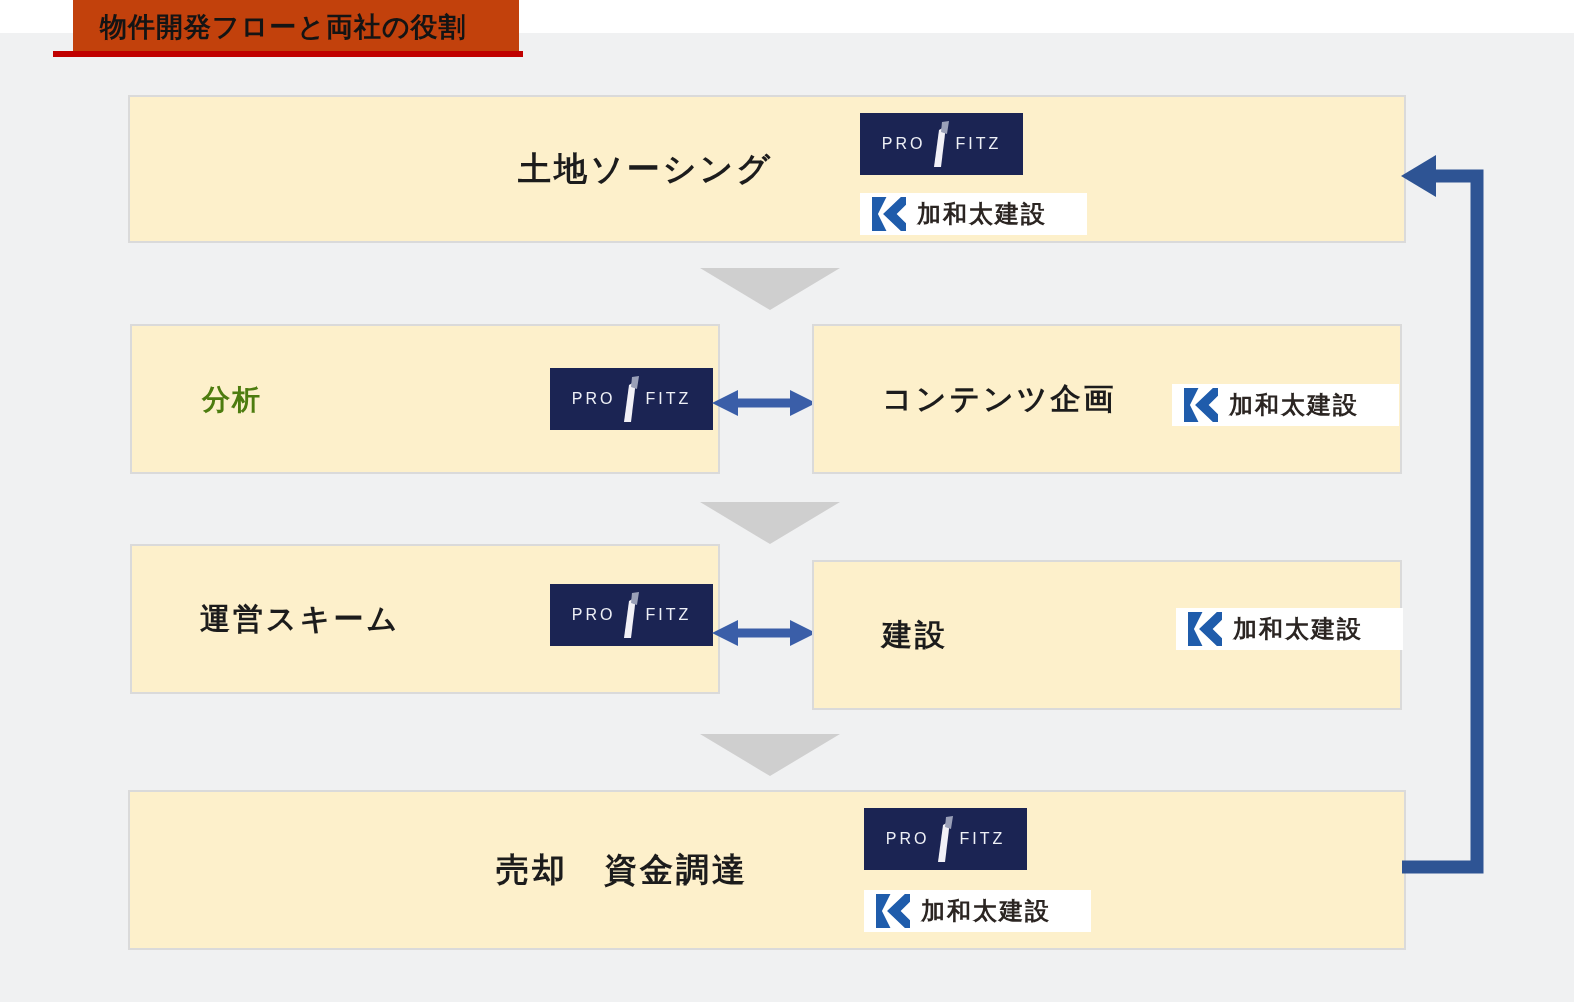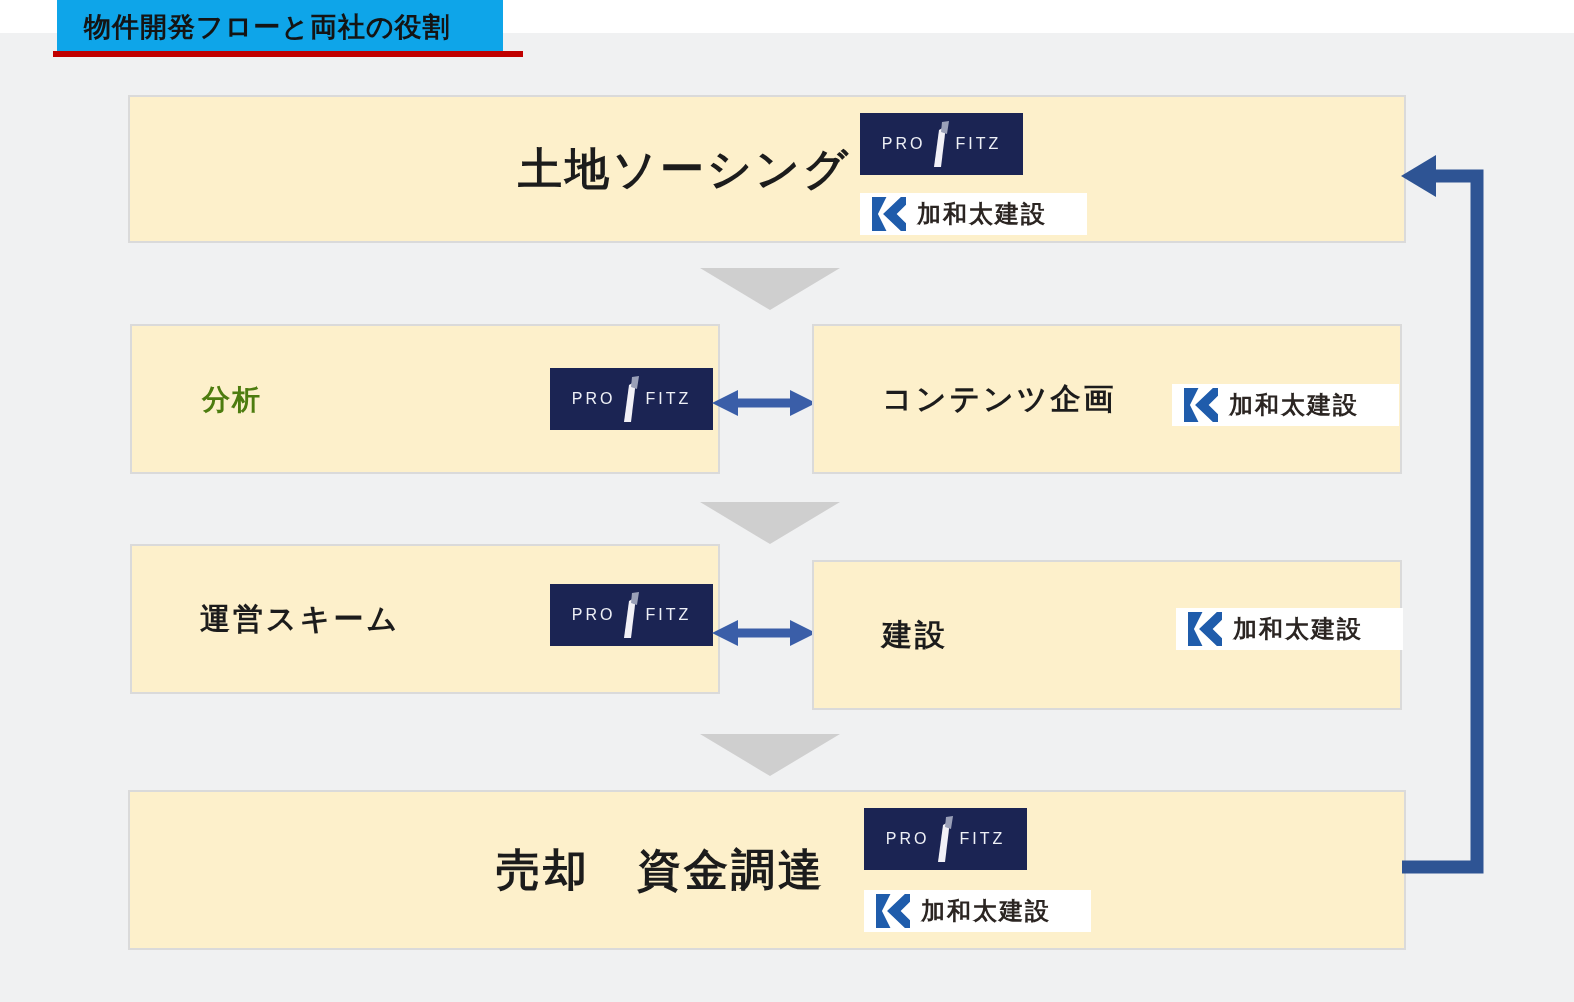--- a/index.html
+++ b/index.html
@@ -1,40 +1,40 @@
 <!DOCTYPE html>
 <html><head>
 <meta charset="utf-8">
 <style>
   html,body{margin:0;padding:0;}
   body{
     width:1574px;height:1002px;position:relative;background:#ffffff;
     font-family:"Liberation Sans","DejaVu Sans",sans-serif;overflow:hidden;
   }
   .canvas{position:absolute;left:0;top:33px;width:1574px;height:969px;background:#f0f1f2;}
-  .title-patch{position:absolute;left:57px;top:0;width:446px;height:51px;background:#0ea5e9;text-align:right;}
+  .title-patch{position:absolute;left:73px;top:0;width:446px;height:51px;background:#c2410c;text-align:right;}
   .page-title{
     position:absolute;left:27px;top:9px;font-size:27px;font-weight:700;color:#141414;
     letter-spacing:1px;white-space:nowrap;
   }
   .title-underline{position:absolute;left:53px;top:51px;width:470px;height:6px;background:#c00000;}
 
   .box{position:absolute;background:#fdf0cb;border:2px solid #dadada;box-sizing:border-box;}
   #box-sourcing{left:128px;top:95px;width:1278px;height:148px;}
   #box-analysis{left:130px;top:324px;width:590px;height:150px;}
   #box-content{left:812px;top:324px;width:590px;height:150px;}
   #box-operation{left:130px;top:544px;width:590px;height:150px;}
   #box-construction{left:812px;top:560px;width:590px;height:150px;}
   #box-sale{left:128px;top:790px;width:1278px;height:160px;}
 
   .box-label{
     position:absolute;font-weight:700;color:#1c1c1c;letter-spacing:3px;white-space:nowrap;
     top:50%;transform:translateY(-50%);
   }
-  .label-lg{font-size:44px;}
+  .label-lg{font-size:33px;}
   .label-md{font-size:30px;}
   .lines{
     position:absolute;left:70px;top:50%;transform:translateY(-50%);
     font-size:28px;font-weight:700;color:#4d7c0f;letter-spacing:2px;line-height:41px;white-space:nowrap;
   }
 
   .tri{
     position:absolute;width:0;height:0;
     border-left:70px solid transparent;border-right:70px solid transparent;
     border-top:42px solid #cfcfcf;

